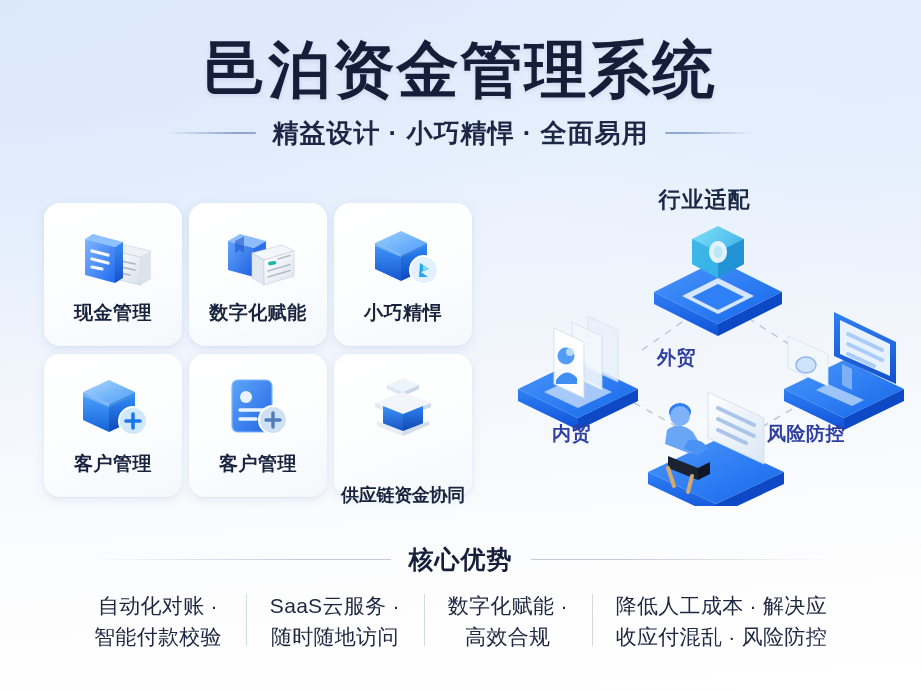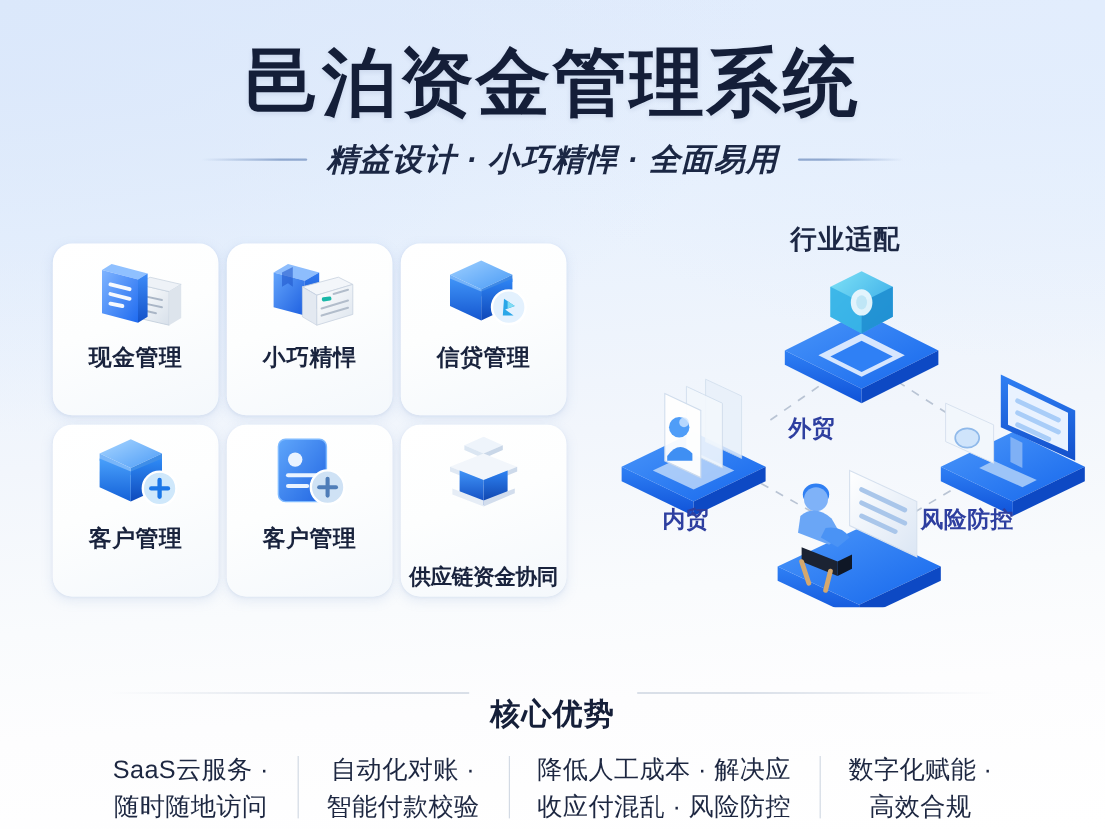--- a/index.html
+++ b/index.html
@@ -58,21 +58,20 @@
   .sub-line.right {
     background: linear-gradient(90deg, #8fa8cf 0%, #8fa8cf 25%, rgba(120,150,200,0) 100%);
   }
   .subtitle-text {
     font-size: 26px;
     line-height: 30px;
     font-weight: 700;
     color: #1b2744;
     letter-spacing: 1px;
     white-space: nowrap;
-    font-style: italic;
   }
 
   
   .cards {
     position: absolute;
     left: 44px;
     top: 203px;
     width: 440px;
     display: grid;
     grid-template-columns: repeat(3, 138px);
@@ -81,20 +80,21 @@
   }
   .card {
     position: relative;
     border-radius: 16px;
     background: linear-gradient(160deg, #ffffff 0%, #fdfefe 45%, #f4f8fc 100%);
     box-shadow: 0 3px 10px rgba(130,160,205,0.17), 0 1px 2px rgba(130,160,205,0.10);
     display: flex;
     flex-direction: column;
     align-items: center;
     justify-content: flex-start;
+    padding-top: 14px;
     box-sizing: border-box;
   }
   .card-icon {
     width: 84px;
     height: 78px;
     position: relative;
   }
   .card-icon svg { display: block; width: 100%; height: 100%; }
   .card-label {
     margin-top: 6px;
@@ -165,21 +165,20 @@
   .adv-line.right {
     background: linear-gradient(90deg, #c2ccda 0%, #c2ccda 30%, rgba(175,190,210,0) 100%);
   }
   .adv-title {
     font-size: 25px;
     line-height: 30px;
     font-weight: 700;
     color: #151f39;
     letter-spacing: 1px;
     white-space: nowrap;
-    margin-top: 36px;
   }
   .adv-items {
     margin-top: 16px;
     display: flex;
     align-items: flex-start;
     justify-content: center;
   }
   .adv-item {
     position: relative;
     text-align: center;
@@ -285,21 +284,21 @@
           <path d="M36 36 L48 43 L48 68 L36 61 Z" fill="#e3e9f1" stroke="#c9d3e0" stroke-width="0.6"></path>
           <path d="M48 43 L78 34 L78 59 L48 68 Z" fill="url(#g2c)" stroke="#c9d3e0" stroke-width="0.7"></path>
           <rect x="52" y="45" width="8" height="3.4" rx="1.4" fill="#19b7a8" transform="rotate(-8 52 45)"></rect>
           <g stroke="#b2bdcb" stroke-width="1.7" stroke-linecap="round">
             <line x1="62" y1="42" x2="74" y2="38.5"></line>
             <line x1="52" y1="54" x2="74" y2="47.5"></line>
             <line x1="52" y1="60" x2="74" y2="53.5"></line>
           </g>
         </svg>
       </div>
-      <div class="card-label">小巧精悍</div>
+      <div class="card-label">数字化赋能</div>
     </div>
 
     <div class="card">
       <div class="card-icon">
         <svg viewBox="0 0 84 78">
           <defs>
             <linearGradient id="g3a" x1="0" y1="0" x2="1" y2="1">
               <stop offset="0" stop-color="#9fd0ff"></stop>
                 <stop offset="1" stop-color="#4a9bf6"></stop>
             </linearGradient>
@@ -318,21 +317,21 @@
           <path d="M66 26 L40 38 L40 44 L66 32 Z" fill="#3f8ae6"></path>
 
           <path d="M40 40 L66 29 L66 52 L40 64 Z" fill="url(#g3c)"></path>
           <path d="M14 29 L40 40 L40 64 L14 52 Z" fill="url(#g3b)"></path>
 
           <circle cx="63" cy="53" r="14" fill="#e3f1fe" stroke="#ffffff" stroke-width="2"></circle>
           <path d="M59 46 L68 52 L60 55 L67 60 L58 60 Z" fill="#2aa7e8"></path>
           <path d="M62 48 L68 52 L62 54 Z" fill="#7fdcf3"></path>
         </svg>
       </div>
-      <div class="card-label">信贷管理</div>
+      <div class="card-label">小巧精悍</div>
     </div>
 
     <div class="card">
       <div class="card-icon">
         <svg viewBox="0 0 84 78">
           <defs>
             <linearGradient id="g4a" x1="0" y1="0" x2="1" y2="1">
               <stop offset="0" stop-color="#a9d6ff"></stop>
                 <stop offset="1" stop-color="#4d9cf7"></stop>
             </linearGradient>
@@ -530,31 +529,31 @@
   </div>
 
   <div class="advantages">
     <div class="adv-head">
       <div class="adv-line"></div>
       <div class="adv-title">核心优势</div>
       <div class="adv-line right"></div>
     </div>
     <div class="adv-items">
       <div class="adv-item">
+        <span class="adv-line2">自动化对账 ·</span>
+        <span class="adv-line2">智能付款校验</span>
+      </div>
+      <div class="adv-item">
         <span class="adv-line2">SaaS云服务 ·</span>
         <span class="adv-line2">随时随地访问</span>
       </div>
       <div class="adv-item">
-        <span class="adv-line2">自动化对账 ·</span>
-        <span class="adv-line2">智能付款校验</span>
+        <span class="adv-line2">数字化赋能 ·</span>
+        <span class="adv-line2">高效合规</span>
       </div>
       <div class="adv-item">
         <span class="adv-line2">降低人工成本 · 解决应</span>
         <span class="adv-line2">收应付混乱 · 风险防控</span>
       </div>
-      <div class="adv-item">
-        <span class="adv-line2">数字化赋能 ·</span>
-        <span class="adv-line2">高效合规</span>
-      </div>
     </div>
   </div>
 
 </div>
 
 </body></html>

